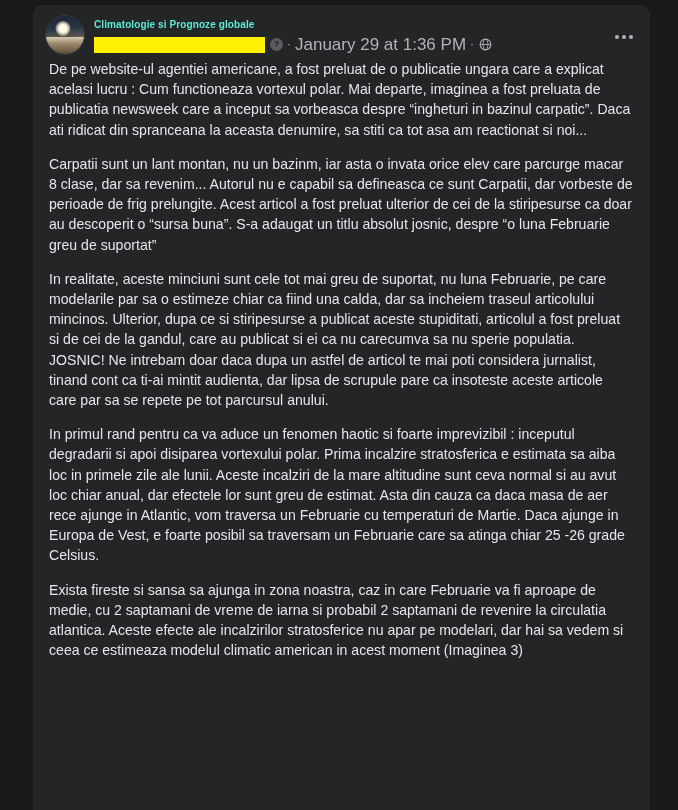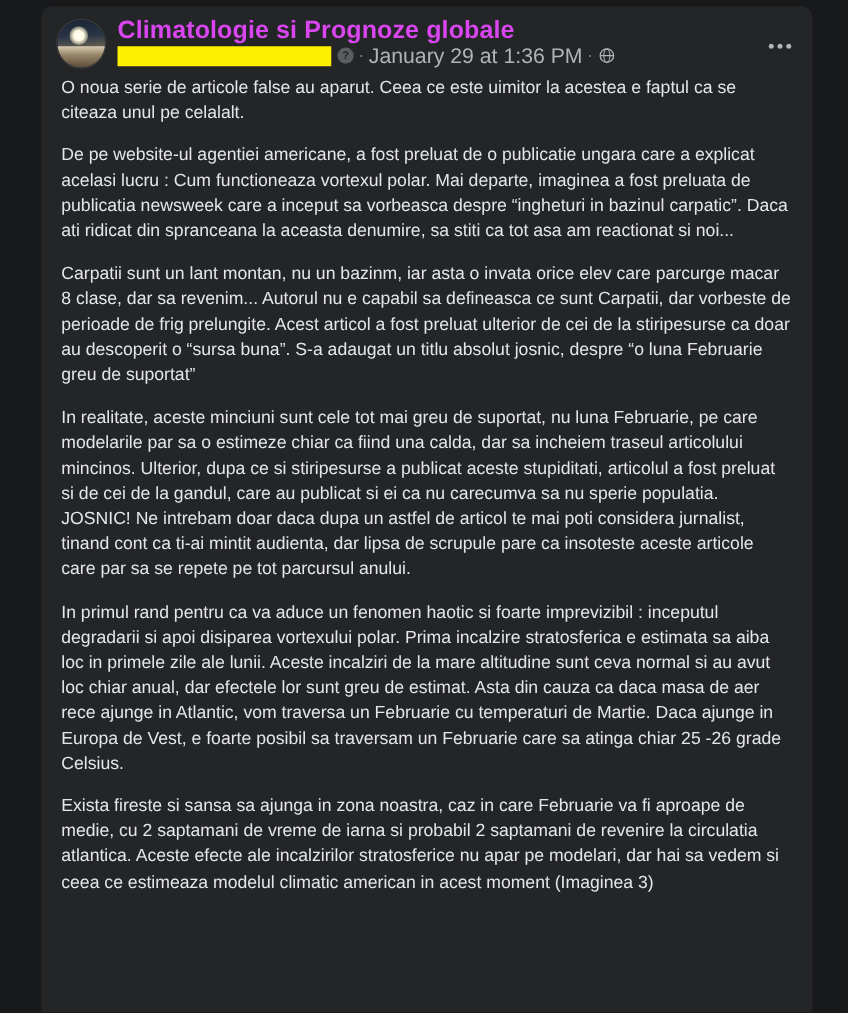--- a/index.html
+++ b/index.html
@@ -78,23 +78,23 @@
     filter: blur(0.4px);
   }
 
   .header-meta {
     flex: 1 1 auto;
     min-width: 0;
     padding-top: 1px;
   }
 
   .page-name {
-    font-size: 20px;
+    font-size: 10px;
     font-weight: bold;
-    color: #d946ef;
+    color: #5eead4;
     line-height: 17px;
     letter-spacing: 0.1px;
     white-space: nowrap;
   }
 
   .subline {
     display: flex;
     align-items: center;
     margin-top: 3px;
     height: 17px;
@@ -229,21 +229,20 @@
 
       <div class="more-button">
         <span></span>
         <span></span>
         <span></span>
       </div>
 
     </div>
 
     <div class="post-body">
-      <p class="multi-line">O noua serie de articole false au aparut. Ceea ce este uimitor la acestea e faptul ca se citeaza unul pe celalalt.</p>
       <p class="multi-line">De pe website-ul agentiei americane, a fost preluat de o publicatie ungara care a explicat acelasi lucru : Cum functioneaza vortexul polar. Mai departe, imaginea a fost preluata de publicatia newsweek care a inceput sa vorbeasca despre “ingheturi in bazinul carpatic”. Daca ati ridicat din spranceana la aceasta denumire, sa stiti ca tot asa am reactionat si noi...</p>
       <p class="multi-line">Carpatii sunt un lant montan, nu un bazinm, iar asta o invata orice elev care parcurge macar 8 clase, dar sa revenim... Autorul nu e capabil sa defineasca ce sunt Carpatii, dar vorbeste de perioade de frig prelungite. Acest articol a fost preluat ulterior de cei de la stiripesurse ca doar au descoperit o “sursa buna”. S-a adaugat un titlu absolut josnic, despre “o luna Februarie greu de suportat”</p>
       <p class="multi-line">In realitate, aceste minciuni sunt cele tot mai greu de suportat, nu luna Februarie, pe care modelarile par sa o estimeze chiar ca fiind una calda, dar sa incheiem traseul articolului mincinos. Ulterior, dupa ce si stiripesurse a publicat aceste stupiditati, articolul a fost preluat si de cei de la gandul, care au publicat si ei ca nu carecumva sa nu sperie populatia. JOSNIC! Ne intrebam doar daca dupa un astfel de articol te mai poti considera jurnalist, tinand cont ca ti-ai mintit audienta, dar lipsa de scrupule pare ca insoteste aceste articole care par sa se repete pe tot parcursul anului.</p>
       <p class="multi-line">In primul rand pentru ca va aduce un fenomen haotic si foarte imprevizibil : inceputul degradarii si apoi disiparea vortexului polar. Prima incalzire stratosferica e estimata sa aiba loc in primele zile ale lunii. Aceste incalziri de la mare altitudine sunt ceva normal si au avut loc chiar anual, dar efectele lor sunt greu de estimat. Asta din cauza ca daca masa de aer rece ajunge in Atlantic, vom traversa un Februarie cu temperaturi de Martie. Daca ajunge in Europa de Vest, e foarte posibil sa traversam un Februarie care sa atinga chiar 25 -26 grade Celsius.</p>
       <p class="multi-line">Exista fireste si sansa sa ajunga in zona noastra, caz in care Februarie va fi aproape de medie, cu 2 saptamani de vreme de iarna si probabil 2 saptamani de revenire la circulatia atlantica. Aceste efecte ale incalzirilor stratosferice nu apar pe modelari, dar hai sa vedem si ceea ce estimeaza modelul climatic american in acest moment (Imaginea 3)</p>
 
     </div>
 
   </div>
 </div>

